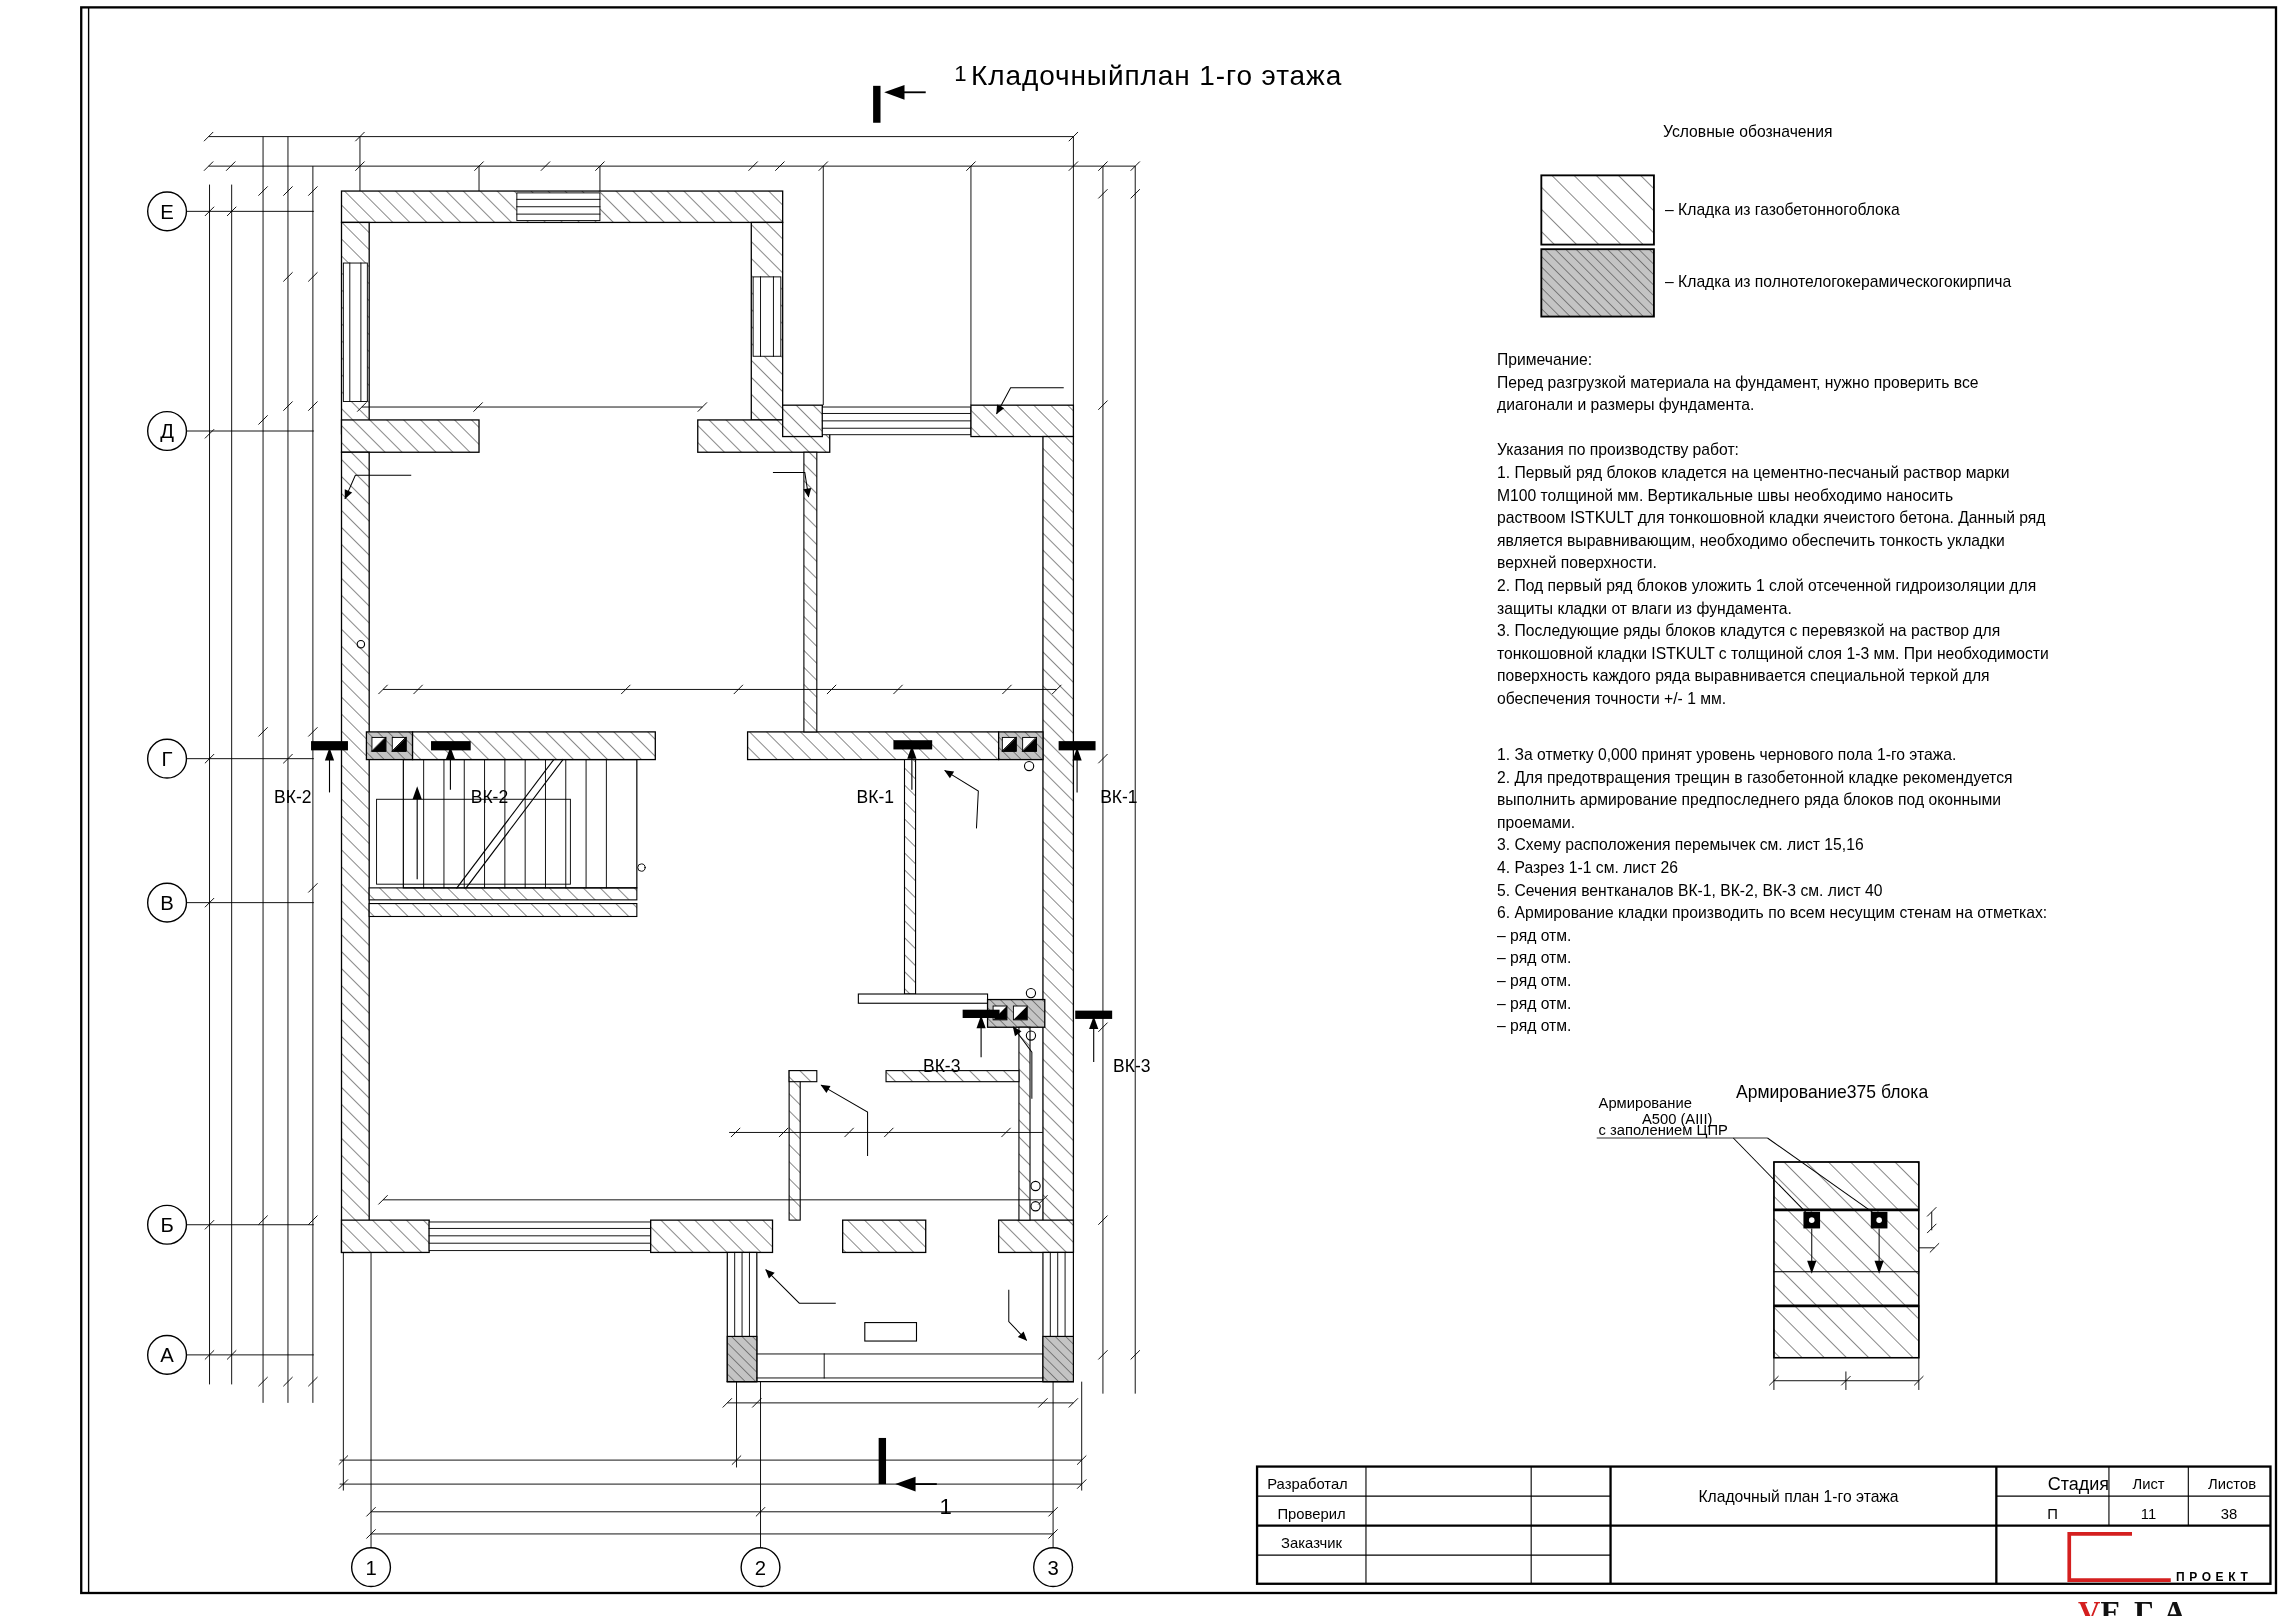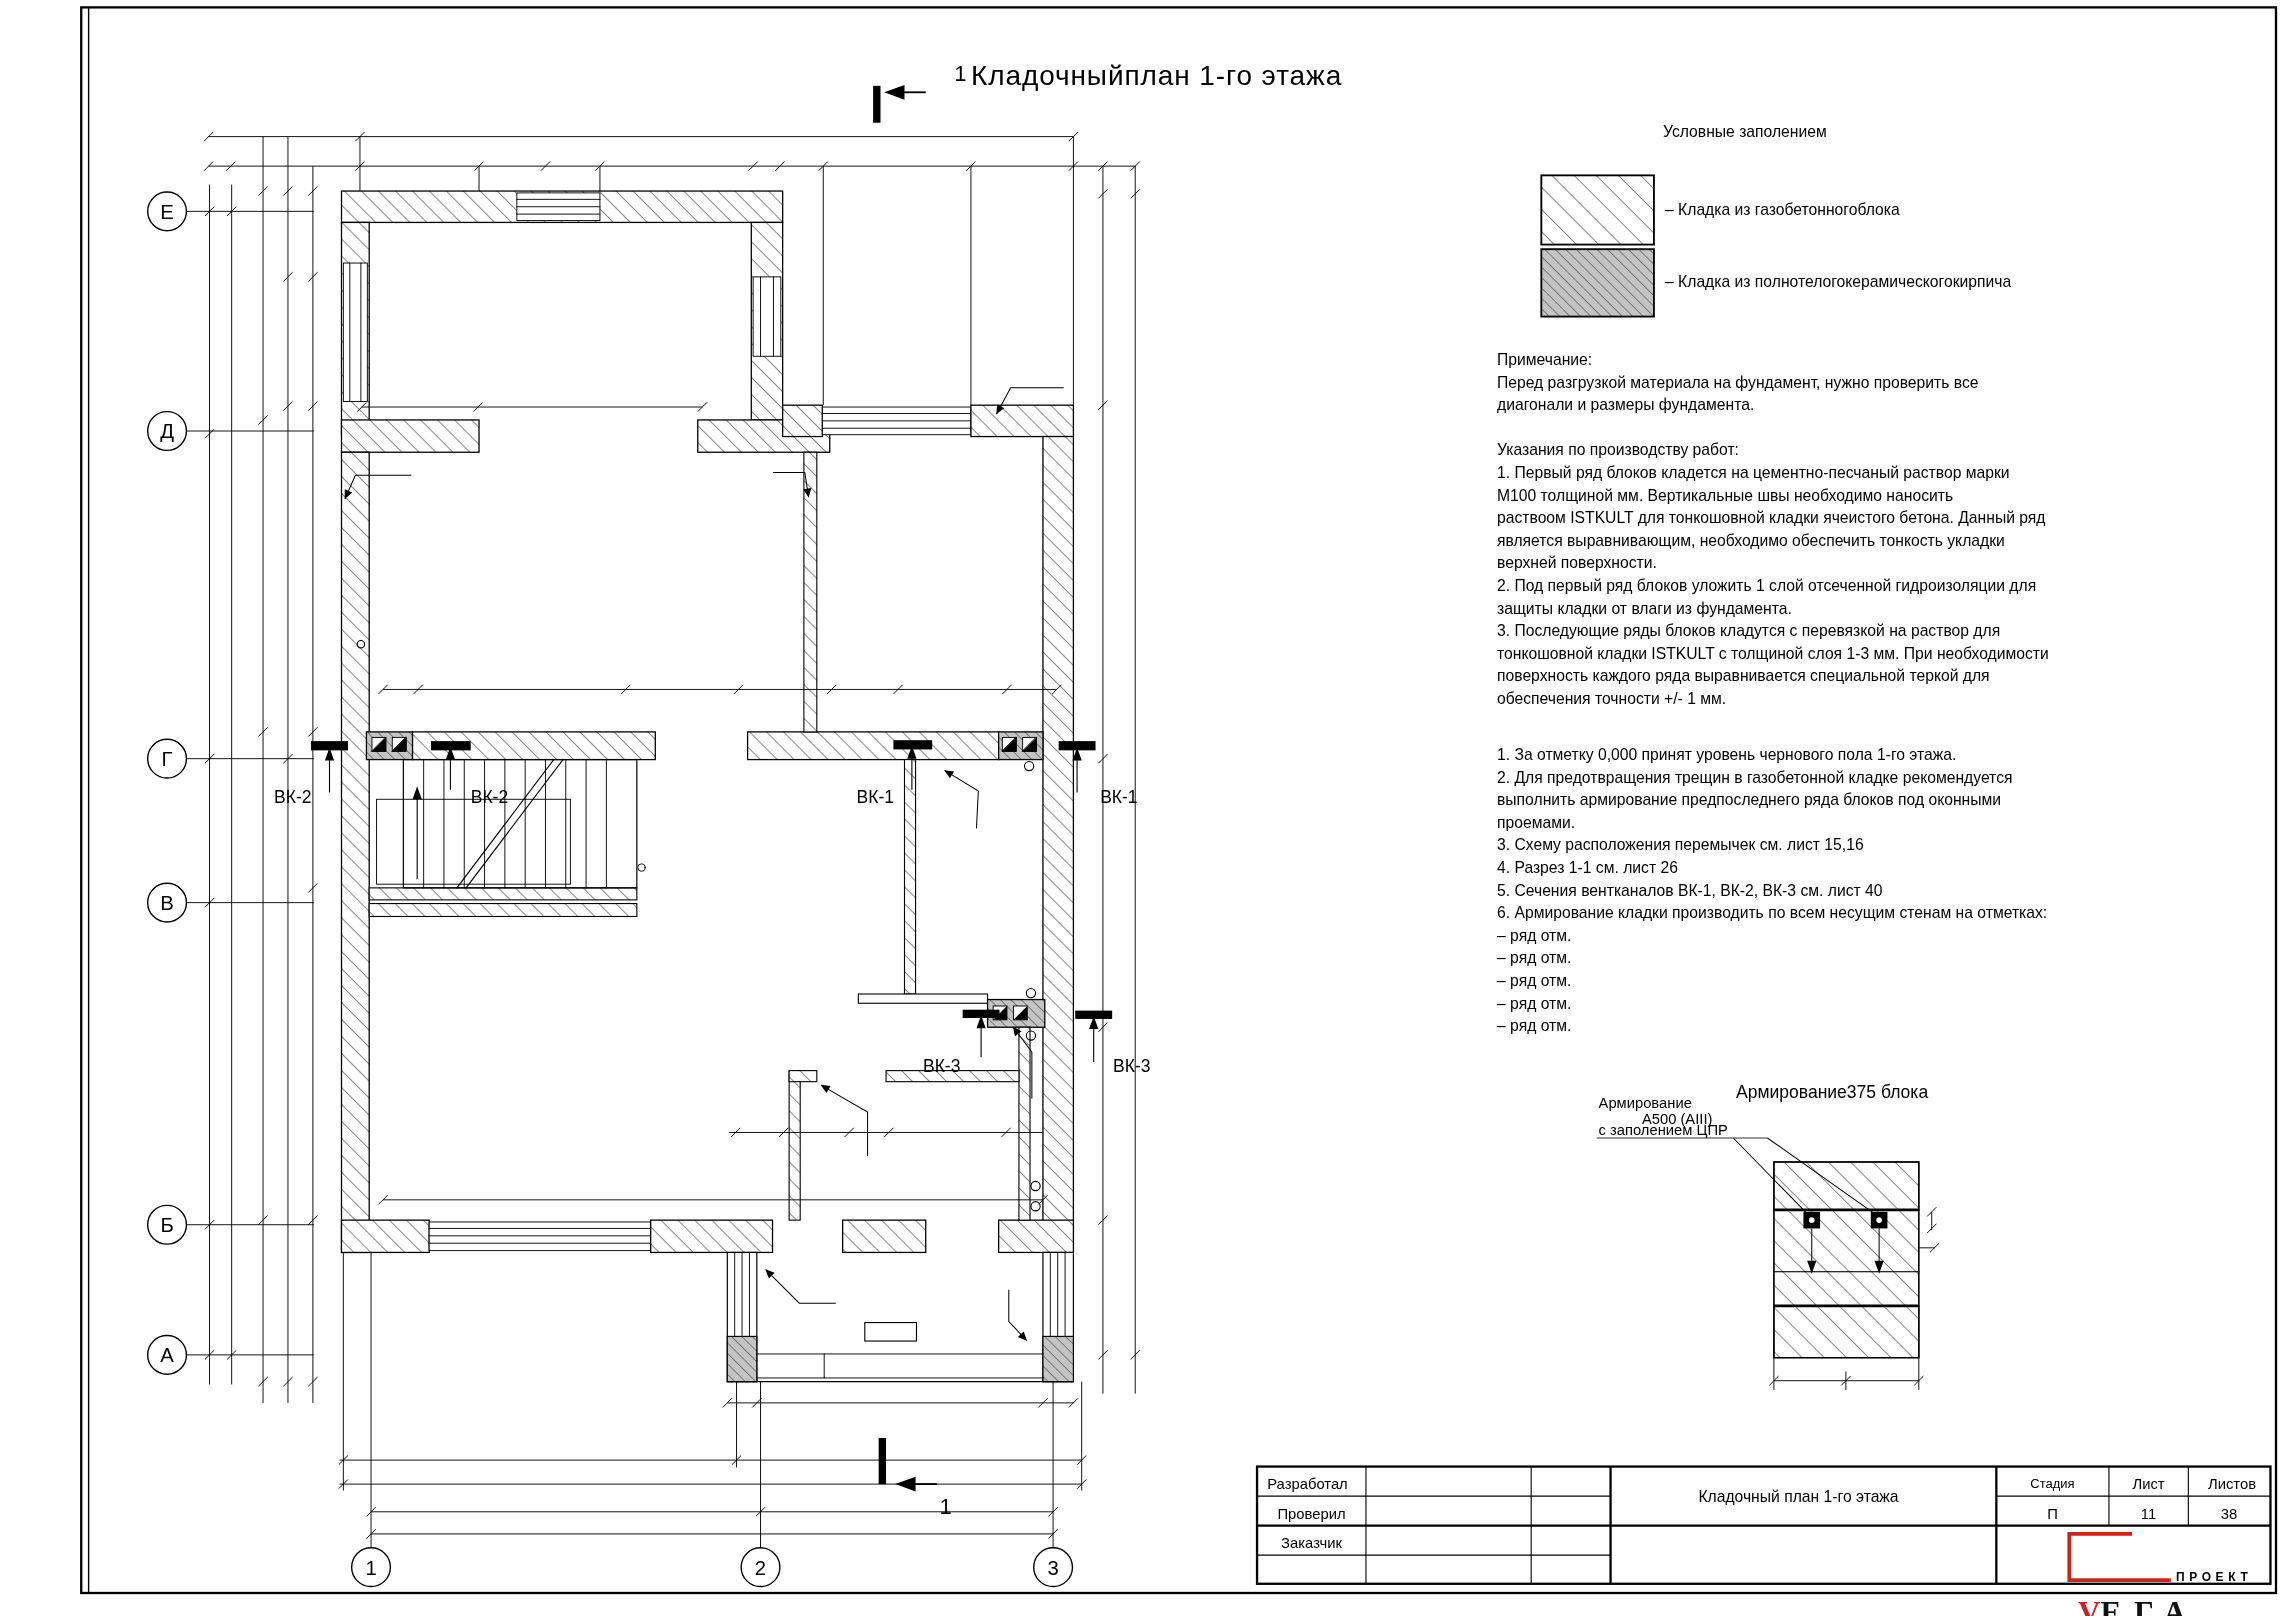--- a/index.html
+++ b/index.html
@@ -309,21 +309,21 @@
     <line x1="1362" y1="1685" x2="1745" y2="1685" stroke-width="1.2"></line>
   </g>
 
   <g stroke="#d41f1f" stroke-width="4" fill="none">
     <path d="M2310,1662 L2242,1662 L2242,1712 L2352,1712"></path>
   </g>
 </svg>
 
 <div class="t" style="left:971px;top:65px;font-size:28px;letter-spacing:0.9px;text-align:center;">Кладочныйплан 1-го этажа</div>
 
-<div class="t" style="left:1663px;top:121px;">Условные заполением</div>
+<div class="t" style="left:1663px;top:121px;">Условные обозначения</div>
 <div class="t" style="left:1665px;top:199px;">– Кладка из газобетонногоблока</div>
 <div class="t" style="left:1665px;top:271px;text-align:center;">– Кладка из полнотелогокерамическогокирпича</div>
 
 <div class="t" style="left:1497px;top:349px;width:794px;">Примечание:
  Перед разгрузкой материала на фундамент, нужно проверить все
 диагонали и размеры фундамента.
 
 Указания по производству работ:
 1. Первый ряд блоков кладется на цементно-песчаный раствор марки
 М100 толщиной        мм. Вертикальные швы необходимо наносить
@@ -347,21 +347,21 @@
 –      ряд отм.
 –      ряд отм.
 –      ряд отм.
 –       ряд отм.
 –       ряд отм.</div>
 
 <div class="t ctr" style="left:1257px;top:1473px;width:101px;font-size:14.8px;">Разработал</div>
 <div class="t ctr" style="left:1257px;top:1503px;width:109px;font-size:14.8px;">Проверил</div>
 <div class="t ctr" style="left:1257px;top:1532px;width:109px;font-size:14.8px;">Заказчик</div>
 <div class="t ctr" style="left:1611px;top:1486px;width:375px;font-size:15.7px;">Кладочный план 1-го этажа</div>
-<div class="t ctr" style="left:1996px;top:1473px;width:113px;font-size:13px;">Стадия</div>
+<div class="t ctr" style="left:1996px;top:1473px;width:113px;font-size:18px;text-align:right;">Стадия</div>
 <div class="t ctr" style="left:2109px;top:1473px;width:79px;font-size:14.8px;">Лист</div>
 <div class="t ctr" style="left:2188px;top:1473px;width:88px;font-size:14.8px;">Листов</div>
 <div class="t ctr" style="left:1996px;top:1503px;width:113px;font-size:14.8px;">П</div>
 <div class="t ctr" style="left:2109px;top:1503px;width:79px;font-size:14.8px;">11</div>
 <div class="t ctr" style="left:2188px;top:1503px;width:82px;font-size:14.8px;">38</div>
 
 <div class="t" style="left:2078px;top:1602px;font-size:31px;font-family:Liberation Serif, serif;"><span class="logo-v">V</span><span class="logo-rest">ЕГА</span></div>
 <div class="t" style="left:2176px;top:1566px;font-size:12px;letter-spacing:4.6px;font-weight:bold;">ПРОЕКТ</div>
 
 </div>

